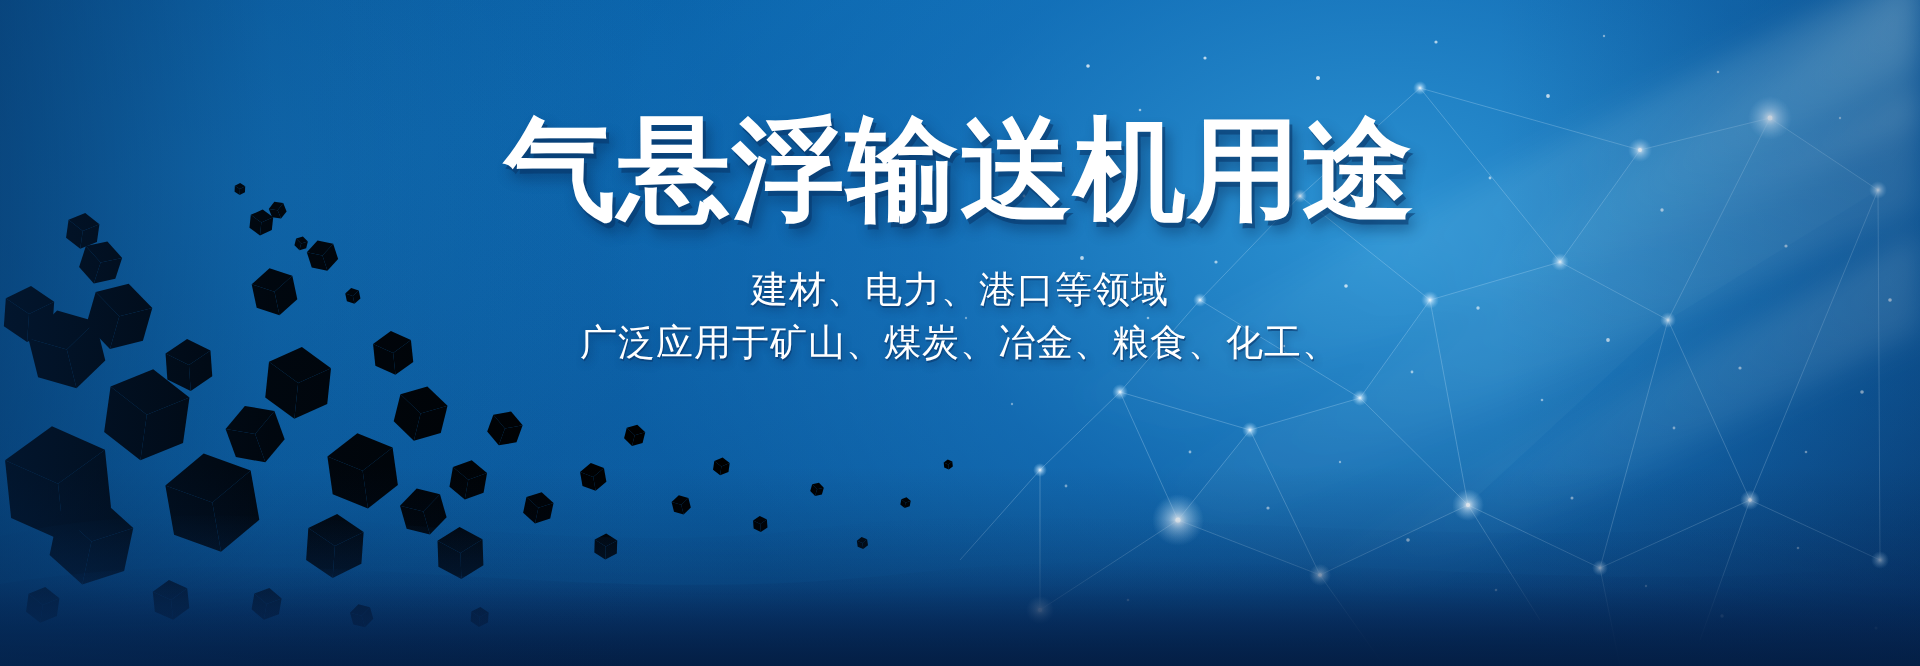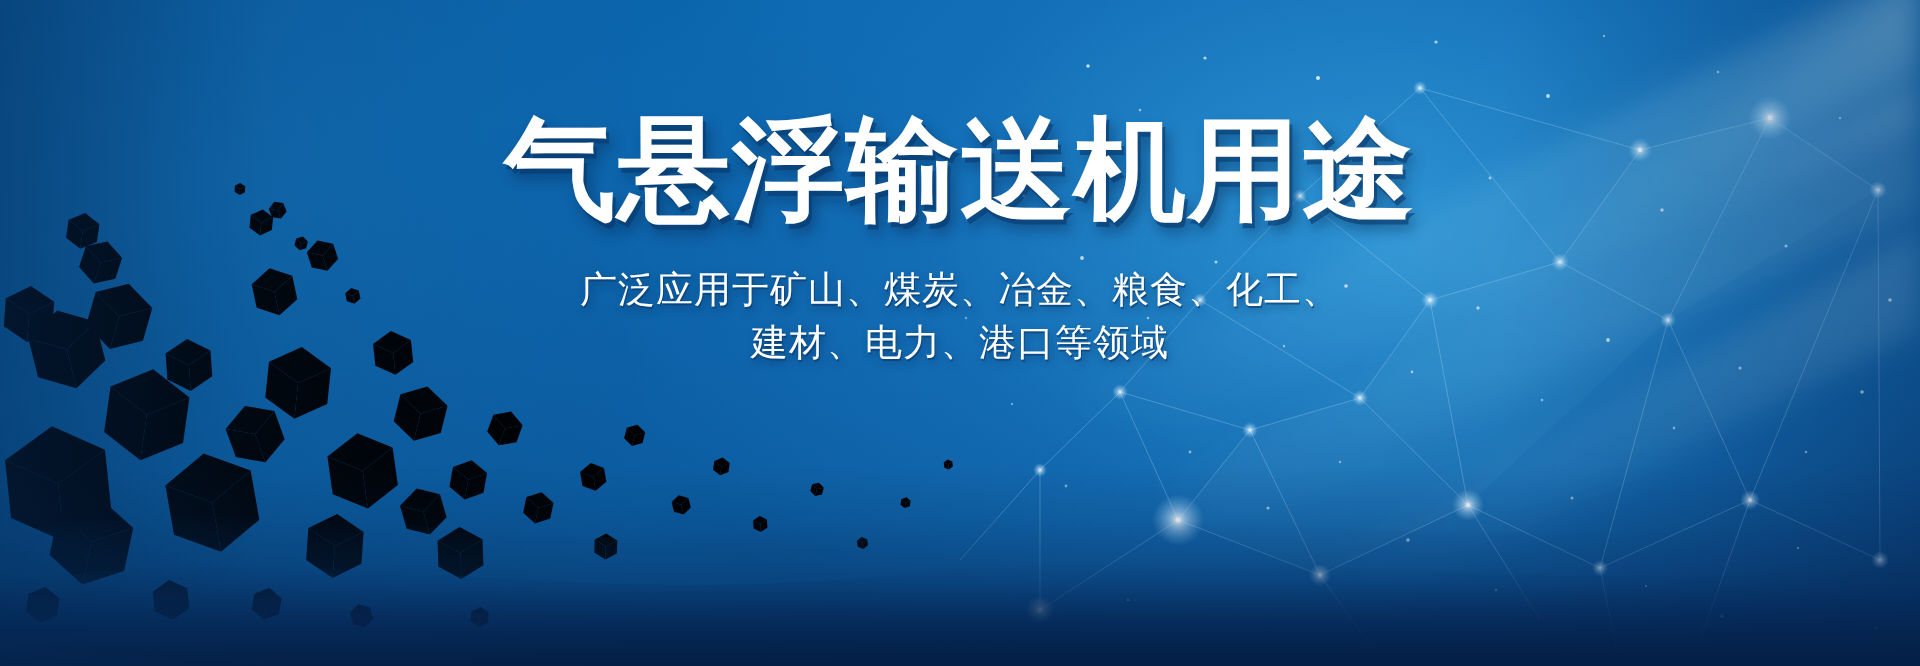--- a/index.html
+++ b/index.html
@@ -426,18 +426,18 @@
     </defs>
     <path d="M0,120 C260,62 520,150 820,112 C1120,74 1420,152 1920,96 L1920,250 L0,250 Z" fill="url(#wg2)"></path>
     <path d="M0,168 C300,118 560,196 900,158 C1260,118 1560,190 1920,146 L1920,250 L0,250 Z" fill="url(#wg)"></path>
   </svg>
 
   <div class="layer" id="bg-vignette"></div>
 
   <div id="content">
     <h1 id="title">气悬浮输送机用途</h1>
     <p id="subtitle">
+      <span class="sub-line">建材、电力、港口等领域</span>
       <span class="sub-line">广泛应用于矿山、煤炭、冶金、粮食、化工、</span>
-      <span class="sub-line">建材、电力、港口等领域</span>
     </p>
   </div>
 
 </div>
 
 </body></html>

